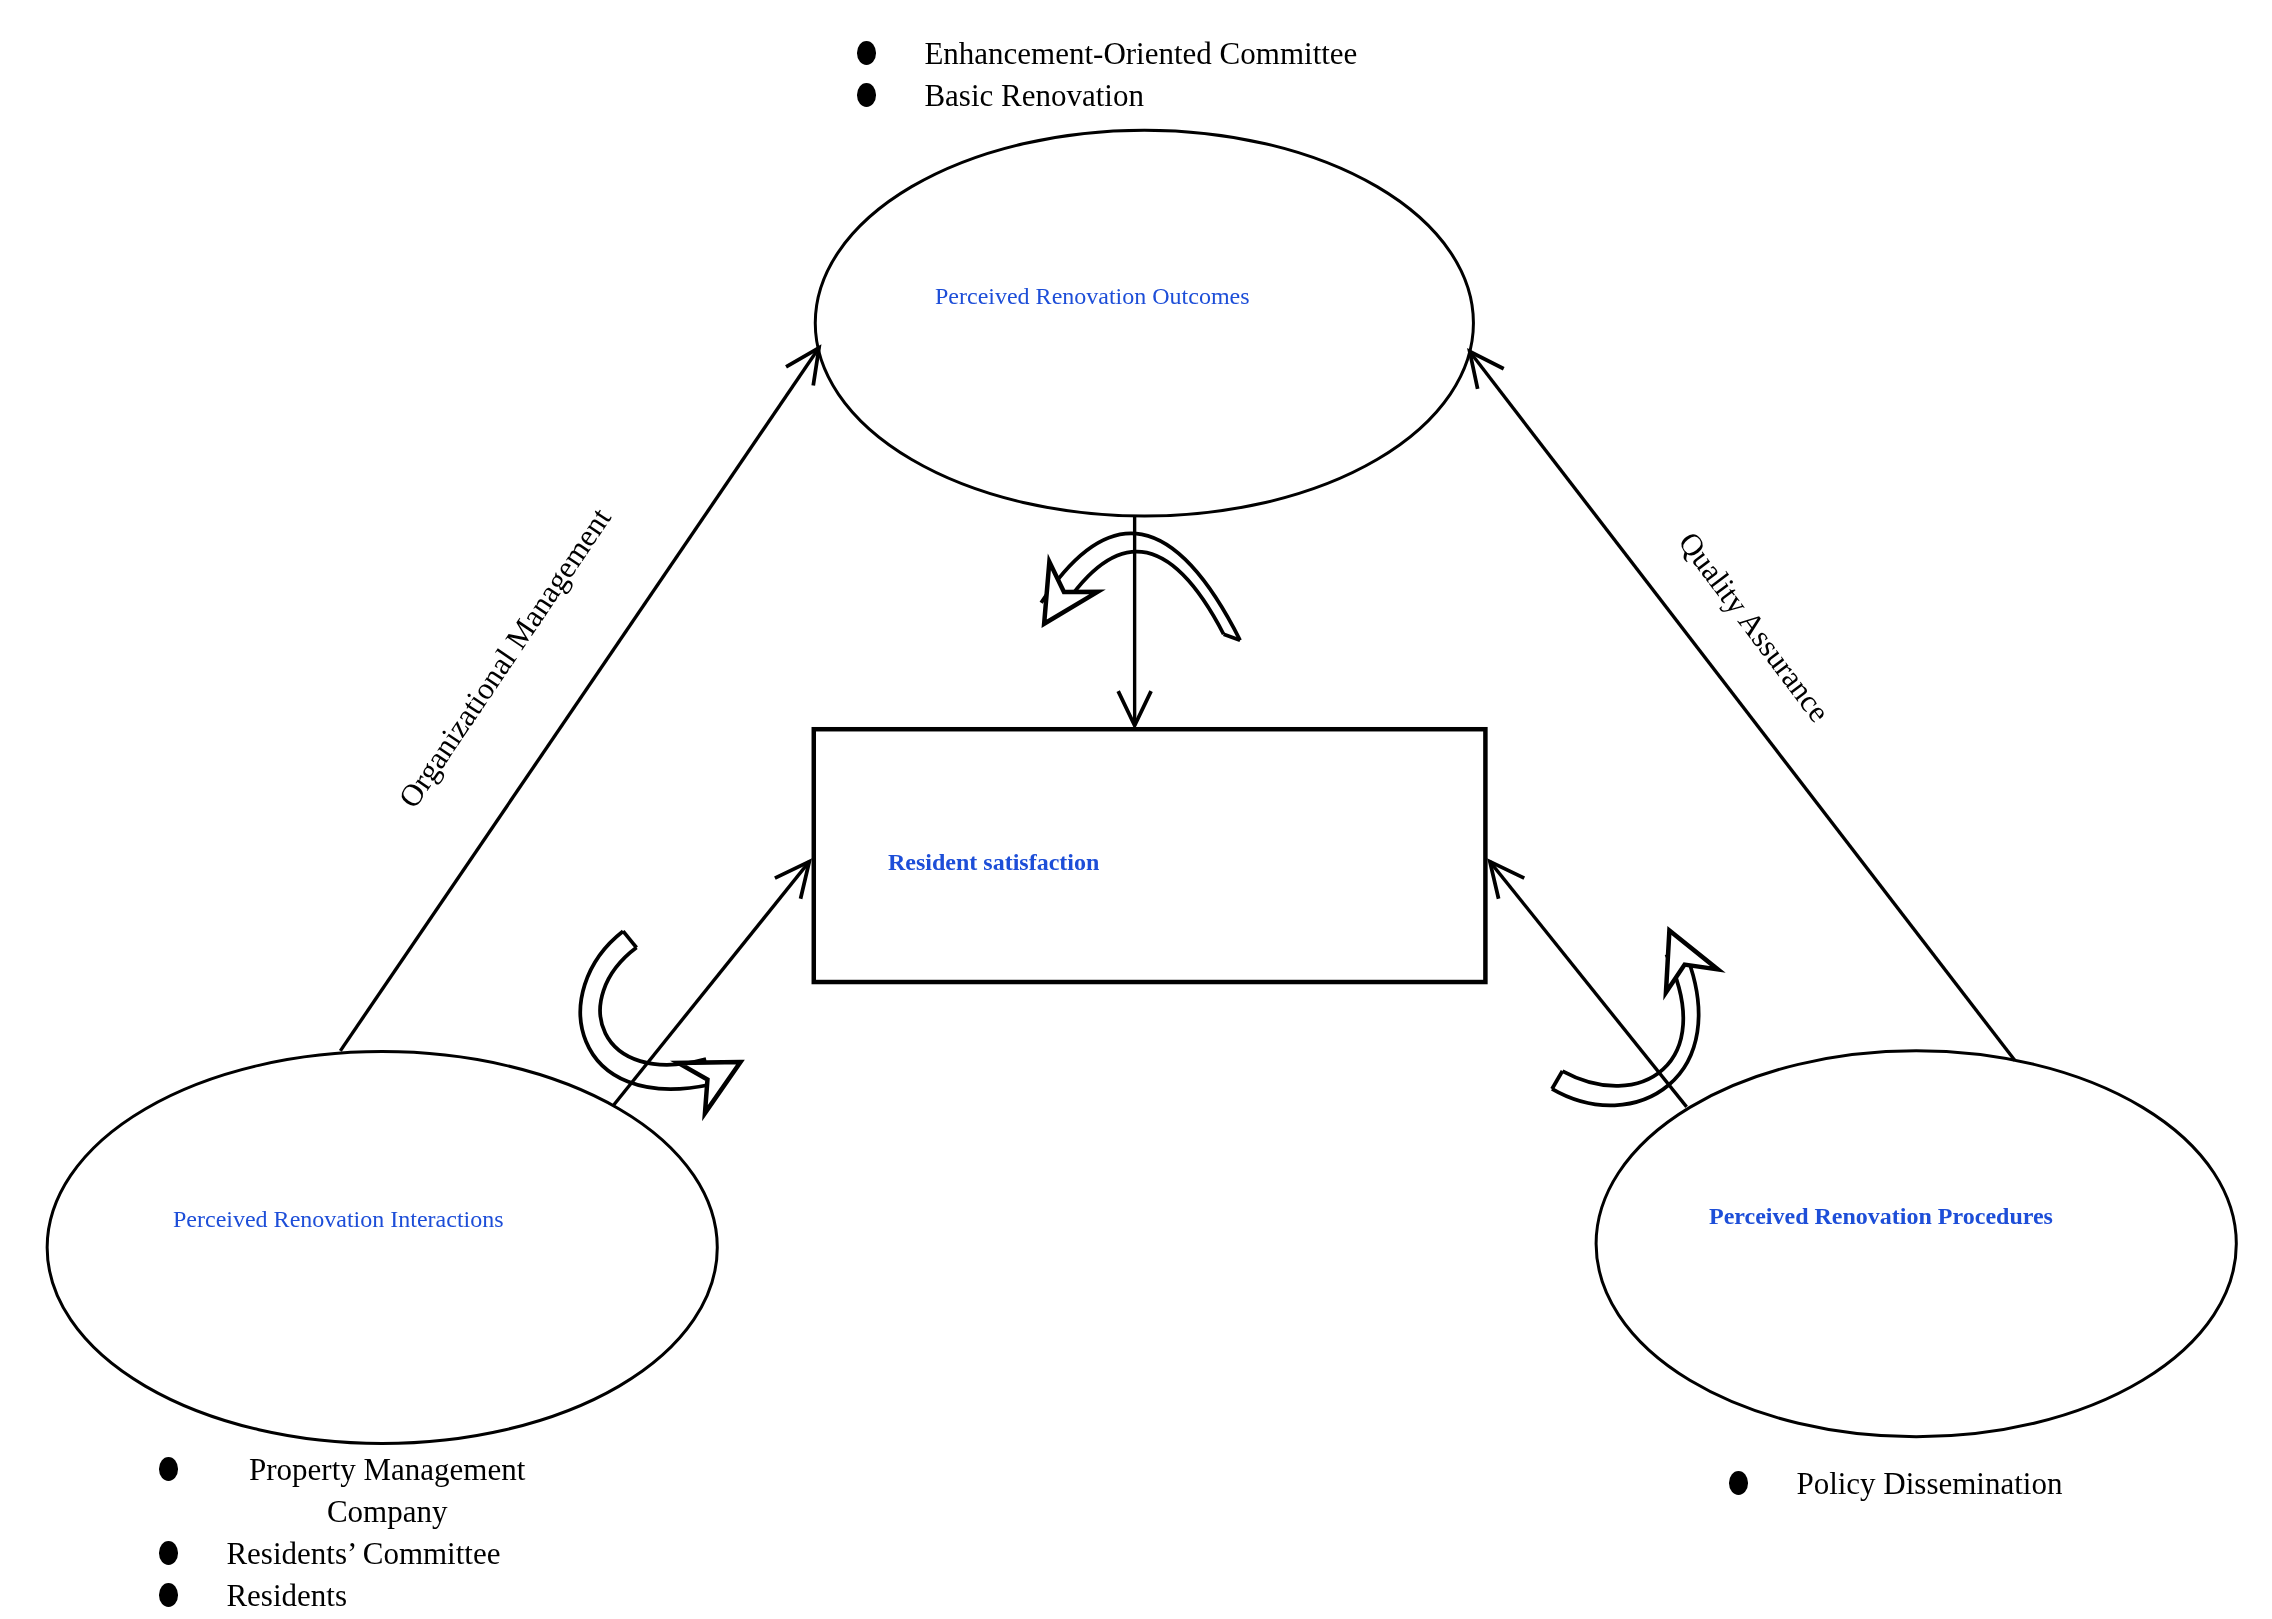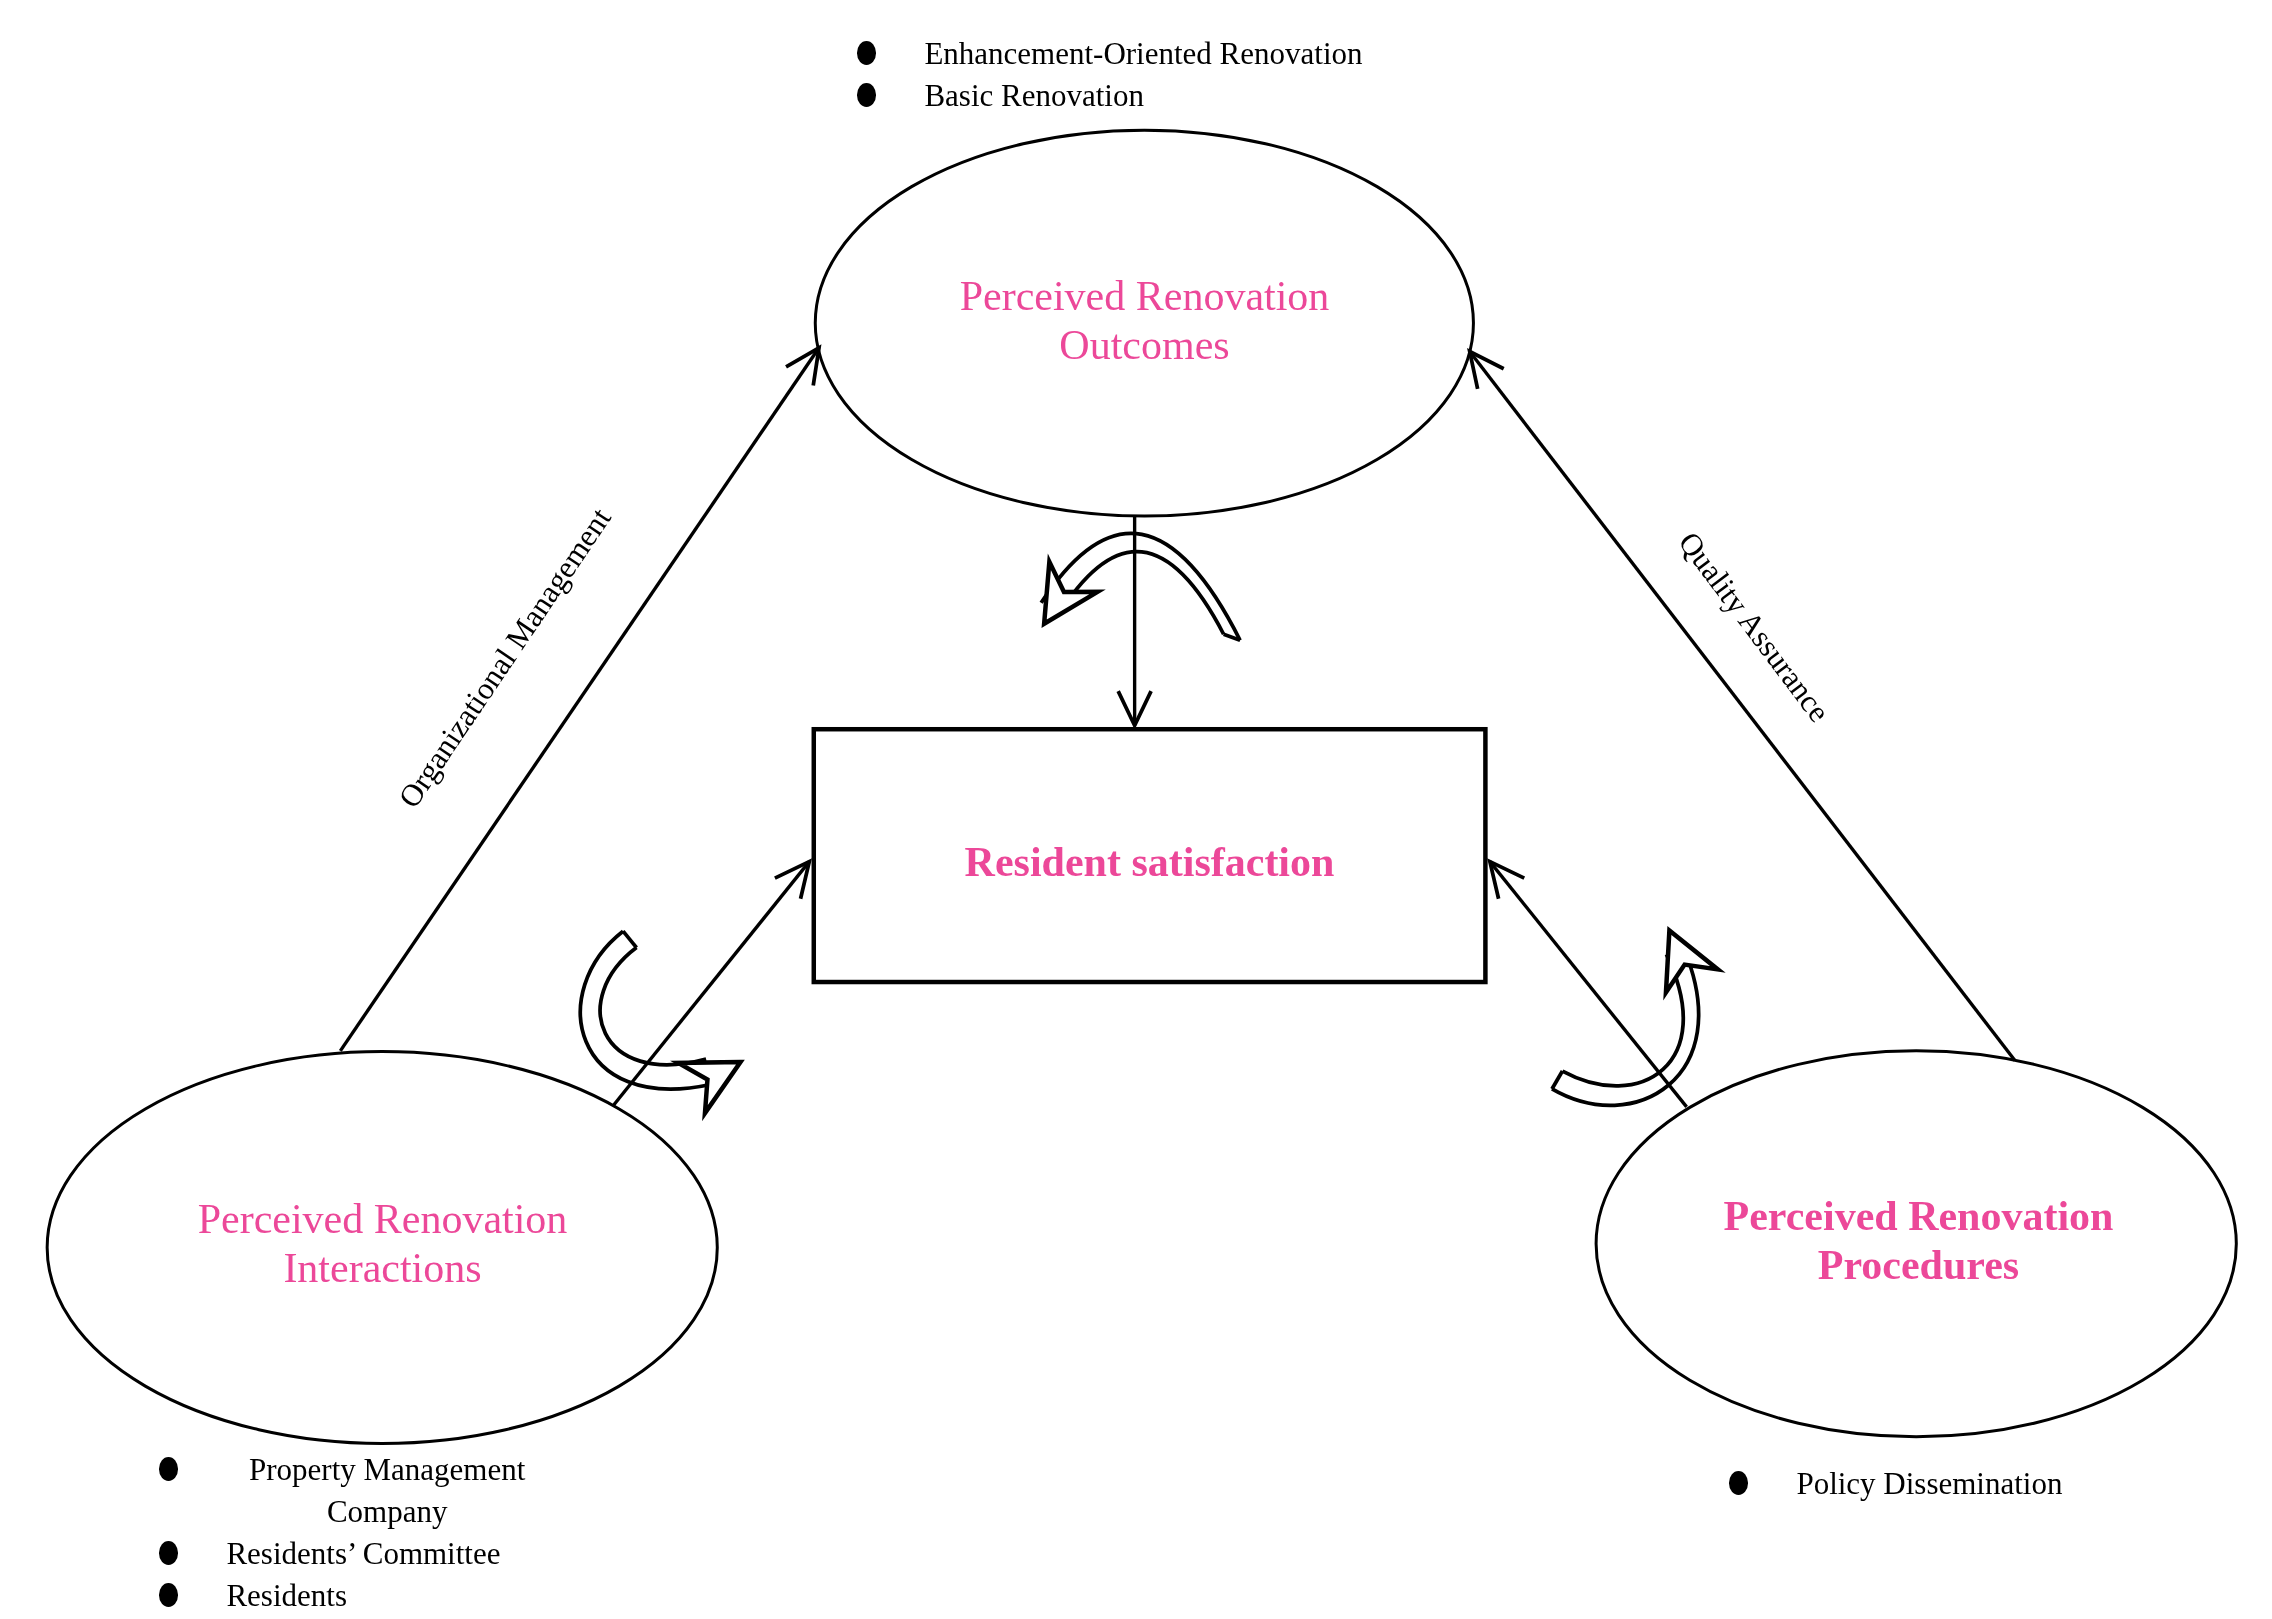--- a/index.html
+++ b/index.html
@@ -8,24 +8,23 @@
     width:2273px;
     height:1620px;
     background:#ffffff;
     font-family:"Liberation Serif", serif;
     color:#000;
     overflow:hidden;
   }
   svg.layer{position:absolute;left:0;top:0;width:2273px;height:1620px;}
   .node-label{
     position:absolute;
-    text-align:center;
-    font-size:42px;
+    font-size:24px;
     line-height:49px;
-    color:#ec4899;
+    color:#1d4ed8;
   }
   .edge-label{
     position:absolute;
     font-size:31px;
     white-space:nowrap;
     color:#000;
   }
   .edge-label.org{left:505px;top:658px;transform:translate(-50%,-50%) rotate(-56deg);}
   .edge-label.qa{left:1754px;top:627px;transform:translate(-50%,-50%) rotate(53deg);}
   .bullet-list{position:absolute;font-size:31px;line-height:42px;}
@@ -88,21 +87,21 @@
   <div class="node-label" style="left:888px;top:838px;width:523px;font-weight:bold;">Resident satisfaction</div>
   <div class="node-label" style="left:173px;top:1195px;width:419px;">Perceived Renovation Interactions</div>
   <div class="node-label" style="left:1709px;top:1192px;width:419px;font-weight:bold;">Perceived Renovation Procedures</div>
 
   <div class="edge-label org">Organizational Management</div>
   <div class="edge-label qa">Quality Assurance</div>
 
   <div class="bullet-list top-list">
     <div class="bullet-item">
       <span class="dot"></span>
-      <span class="bullet-text">Enhancement-Oriented Renovation</span>
+      <span class="bullet-text">Enhancement-Oriented Committee</span>
     </div>
     <div class="bullet-item">
       <span class="dot"></span>
       <span class="bullet-text">Basic Renovation</span>
     </div>
   </div>
 
   <div class="bullet-list left-list">
     <div class="bullet-item">
       <span class="dot"></span>

